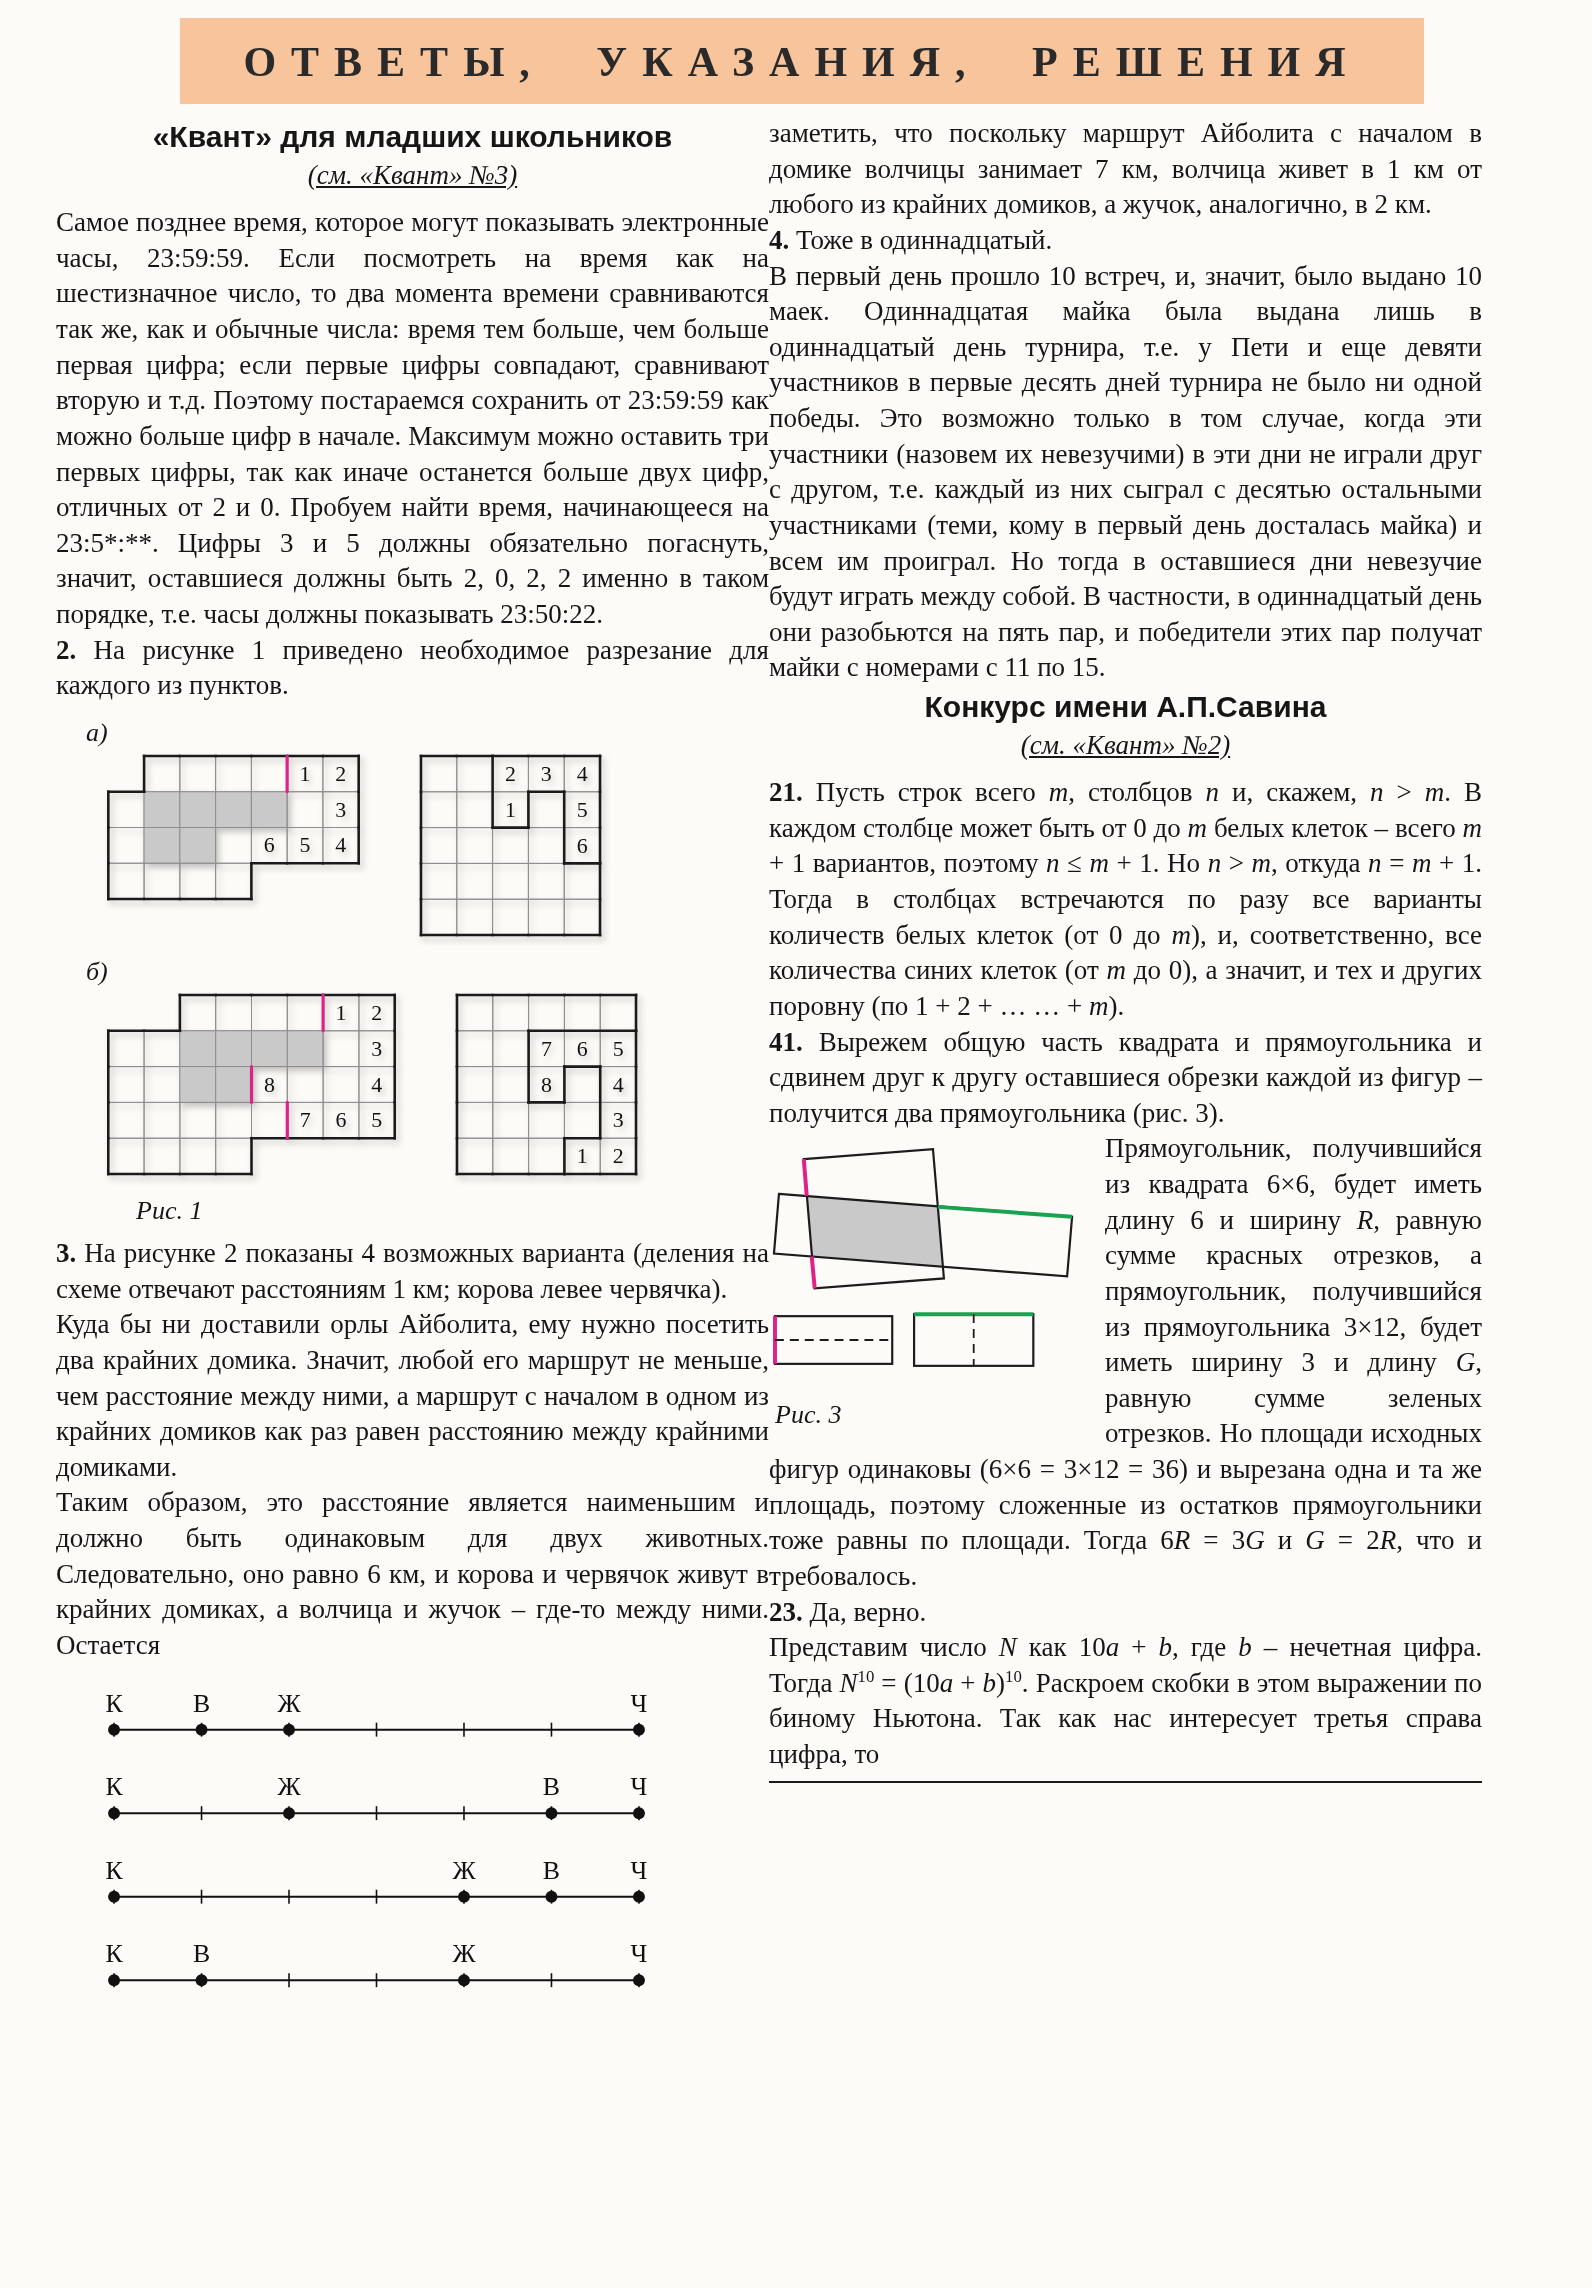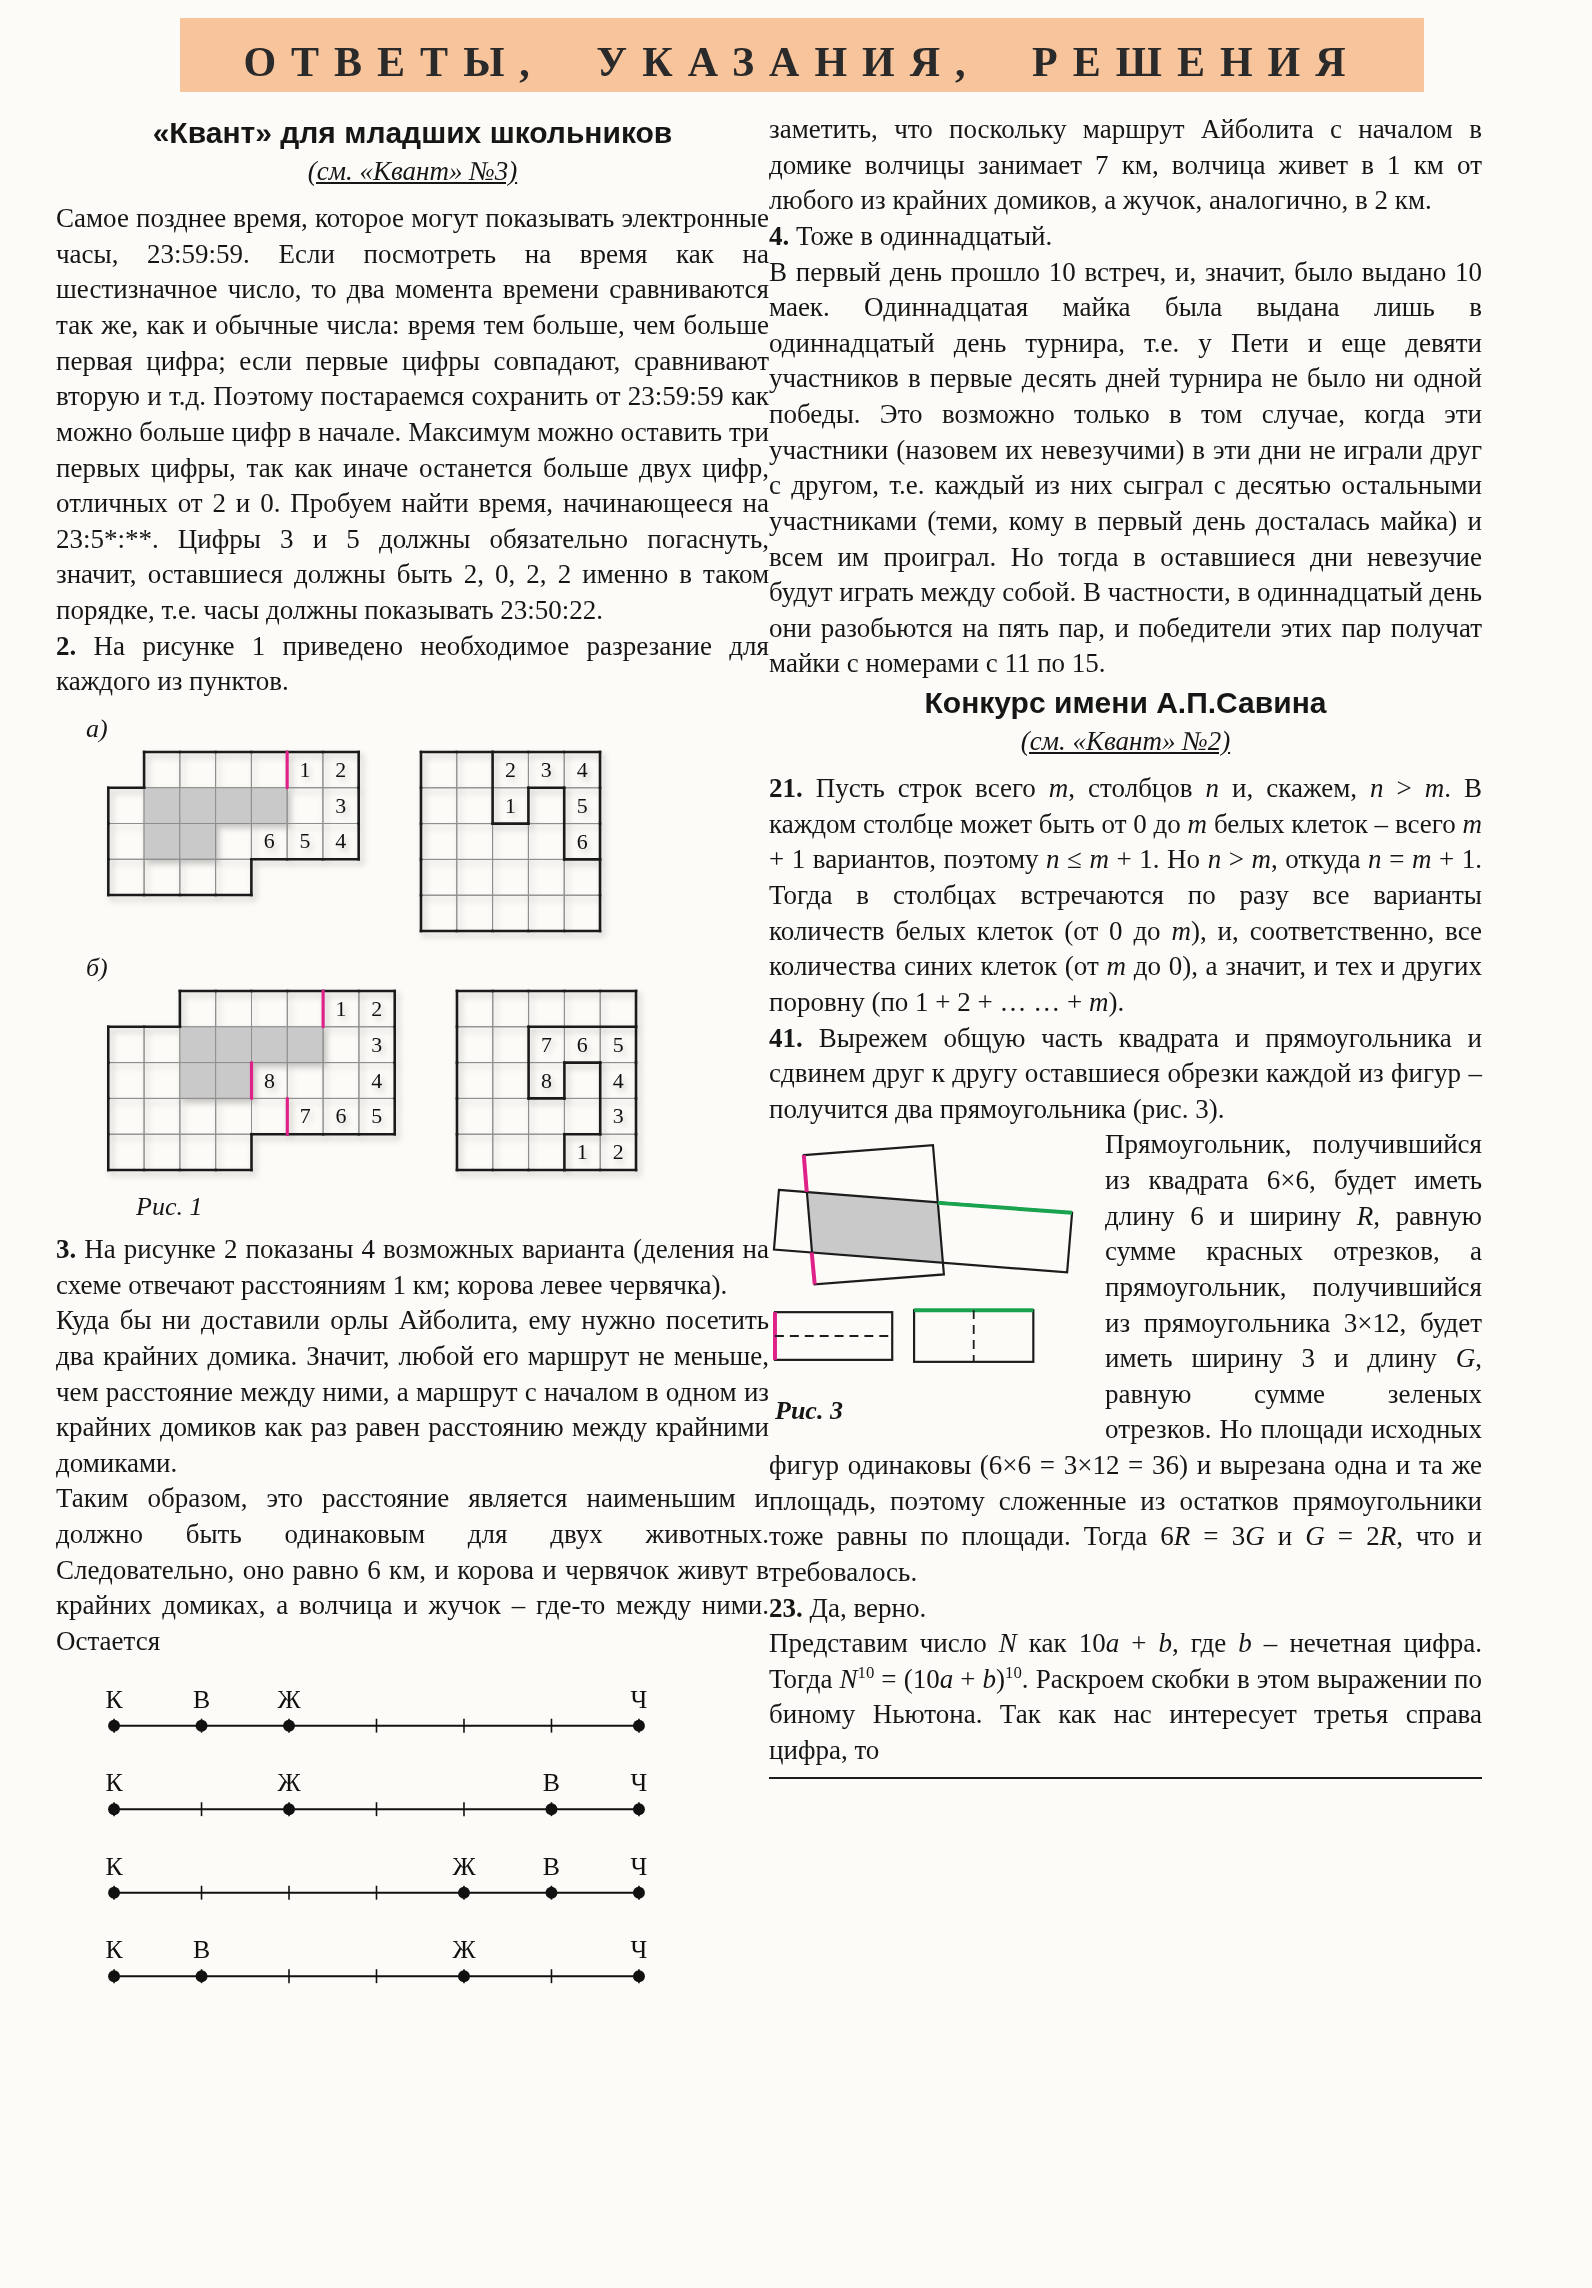--- a/index.html
+++ b/index.html
@@ -11,22 +11,22 @@
   *{box-sizing:border-box;margin:0;padding:0;}
   html,body{width:1592px;height:2289px;}
   body{
     background:#fcfbf8;
     font-family:"Liberation Serif", serif;
     color:#161616;
     overflow:hidden;
   }
   .page{padding:14px 44px 0 56px;height:100%;overflow:hidden;}
   .banner{
-    width:1244px;margin:4px auto 20px;background:var(--banner-bg);
-    text-align:center;padding:20px 8px 6px;
+    width:1244px;margin:4px auto 12px;background:var(--banner-bg);
+    text-align:center;padding:20px 8px 18px;
   }
   .banner h1{
     font-family:"Liberation Serif", serif;
     font-size:42px;font-weight:700;color:#2a2a2a;
     letter-spacing:15px;word-spacing:26px;white-space:nowrap;
   }
   .columns{display:flex;}
   .col{width:713px;font-size:27px;line-height:1.32;text-align:justify;}
   .col p{margin:0;}
   .sec-title{
@@ -40,21 +40,21 @@
   sup{font-size:0.62em;line-height:0;}
   figure{display:block;}
   .fig1{margin:12px 0 8px;}
   .fig-label{font-style:italic;font-size:26px;margin:0 0 2px 30px;}
   .grids-row{display:flex;align-items:flex-start;gap:54px;margin-left:48px;margin-bottom:6px;}
   .grid svg{filter:drop-shadow(3px 4px 3px rgba(0,0,0,0.22));}
   .fig-caption{font-style:italic;font-size:26px;margin:4px 0 0 80px;text-align:left;}
   .fig2{margin:10px 0 0 18px;}
   .fig2 .fig-caption{margin-left:52px;}
   .p22-wrap::after{content:"";display:block;clear:both;}
-  .fig3{float:left;width:316px;margin:8px 20px 2px 0;font-weight:bold;}
+  .fig3{float:left;width:316px;margin:8px 20px 2px 0;}
   .fig3 .fig-caption{margin:0 0 0 6px;}
   .outline{fill:none;stroke:#1c1c1c;stroke-width:2.2;}
   .magenta-seg{stroke:var(--magenta);stroke-width:4;}
   .green-seg{stroke:var(--green);stroke-width:4;}
   .dashed{stroke:#1c1c1c;stroke-width:1.8;stroke-dasharray:9 6;}
   .shade-fill{fill:var(--shade);}
   .shade-cell{fill:var(--shade);}
   .cut-line{stroke:var(--magenta);}
   .bottom-rule{border-top:2px solid #1b1b1b;margin-top:8px;}
 </style>

